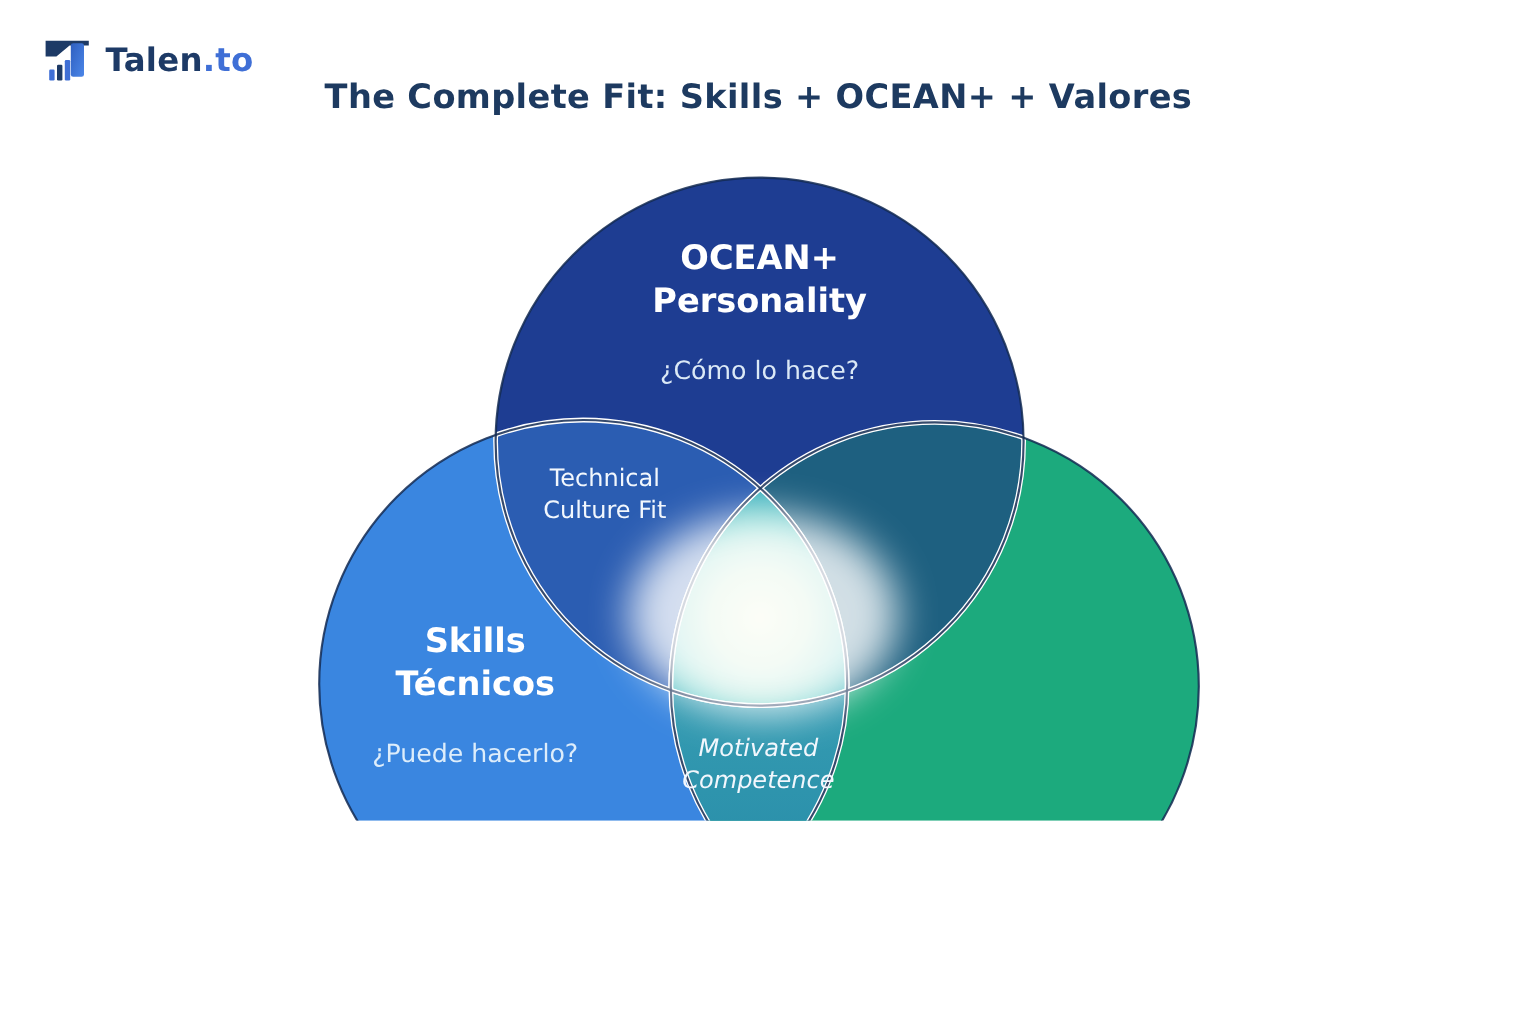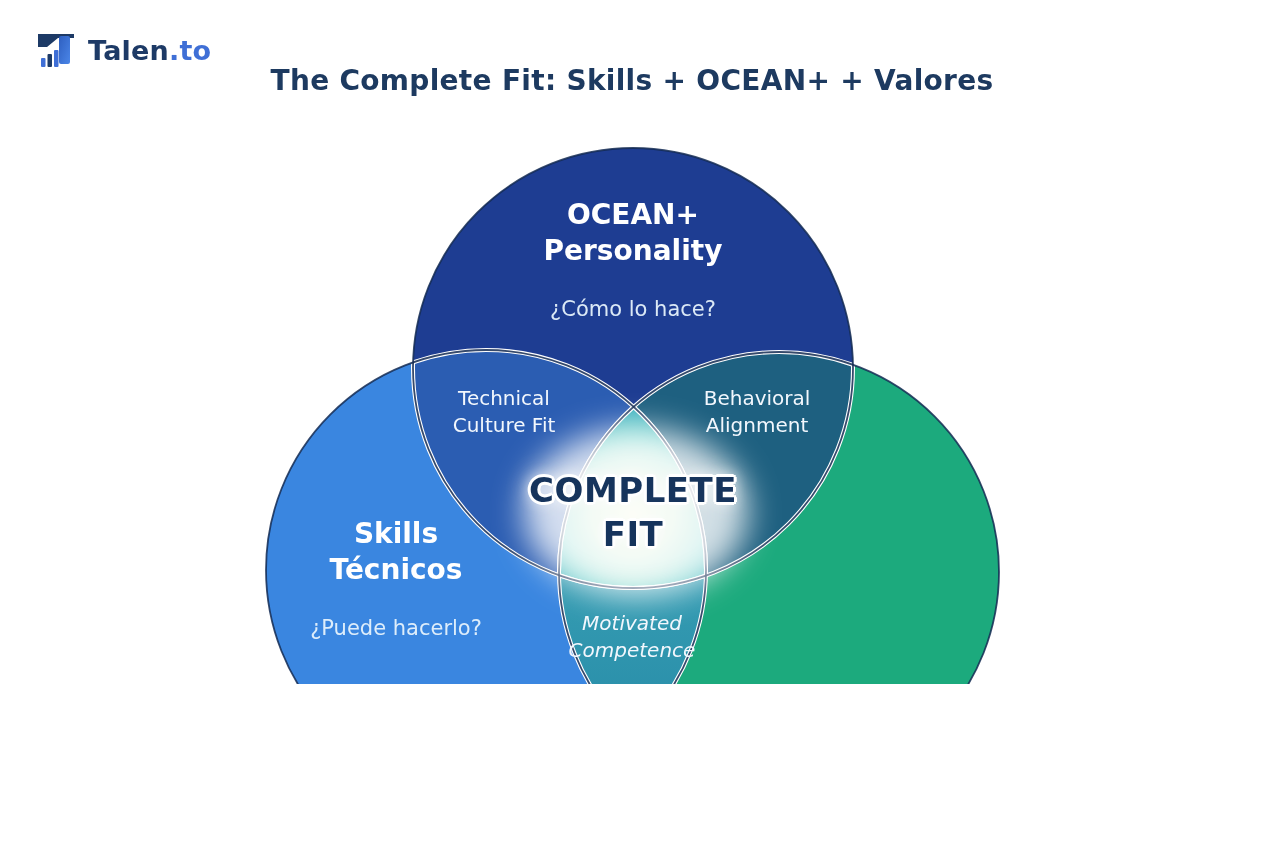--- a/index.html
+++ b/index.html
@@ -187,22 +187,18 @@
   <div class="venn-label" style="left:396px; top:578px; width:300px;">
     <div class="circle-title">Skills
 Técnicos</div>
     <div class="circle-sub">¿Puede hacerlo?</div>
   </div>
 
 
   <div class="venn-label ix-label" style="left:504px; top:412px; width:200px;">Technical
 Culture Fit</div>
 
-  <div class="venn-label ix-label" style="left:757px; top:412px; width:200px;">Behavioral
-Alignment</div>
 
   <div class="venn-label ix-label" style="left:632px; top:637px; width:220px;font-style:italic;">Motivated
 Competence</div>
 
-  <div class="venn-label center-label" style="left:633px; top:513px; width:320px;">COMPLETE
-FIT</div>
 
 </div>
 
 </body></html>

